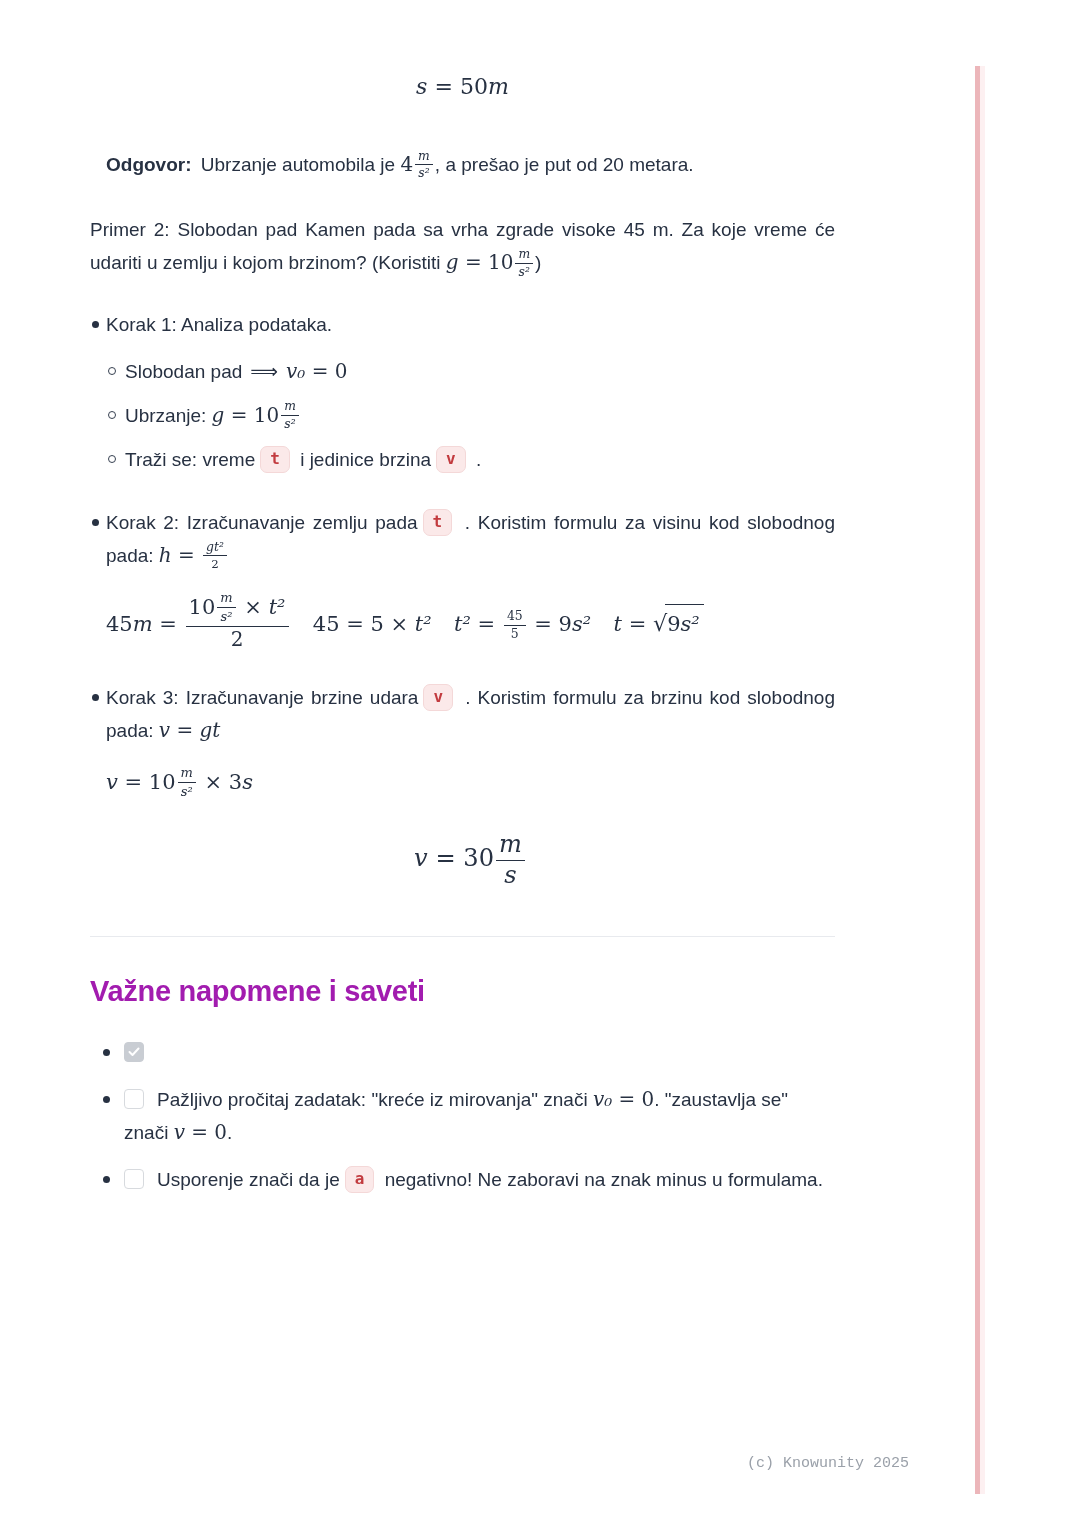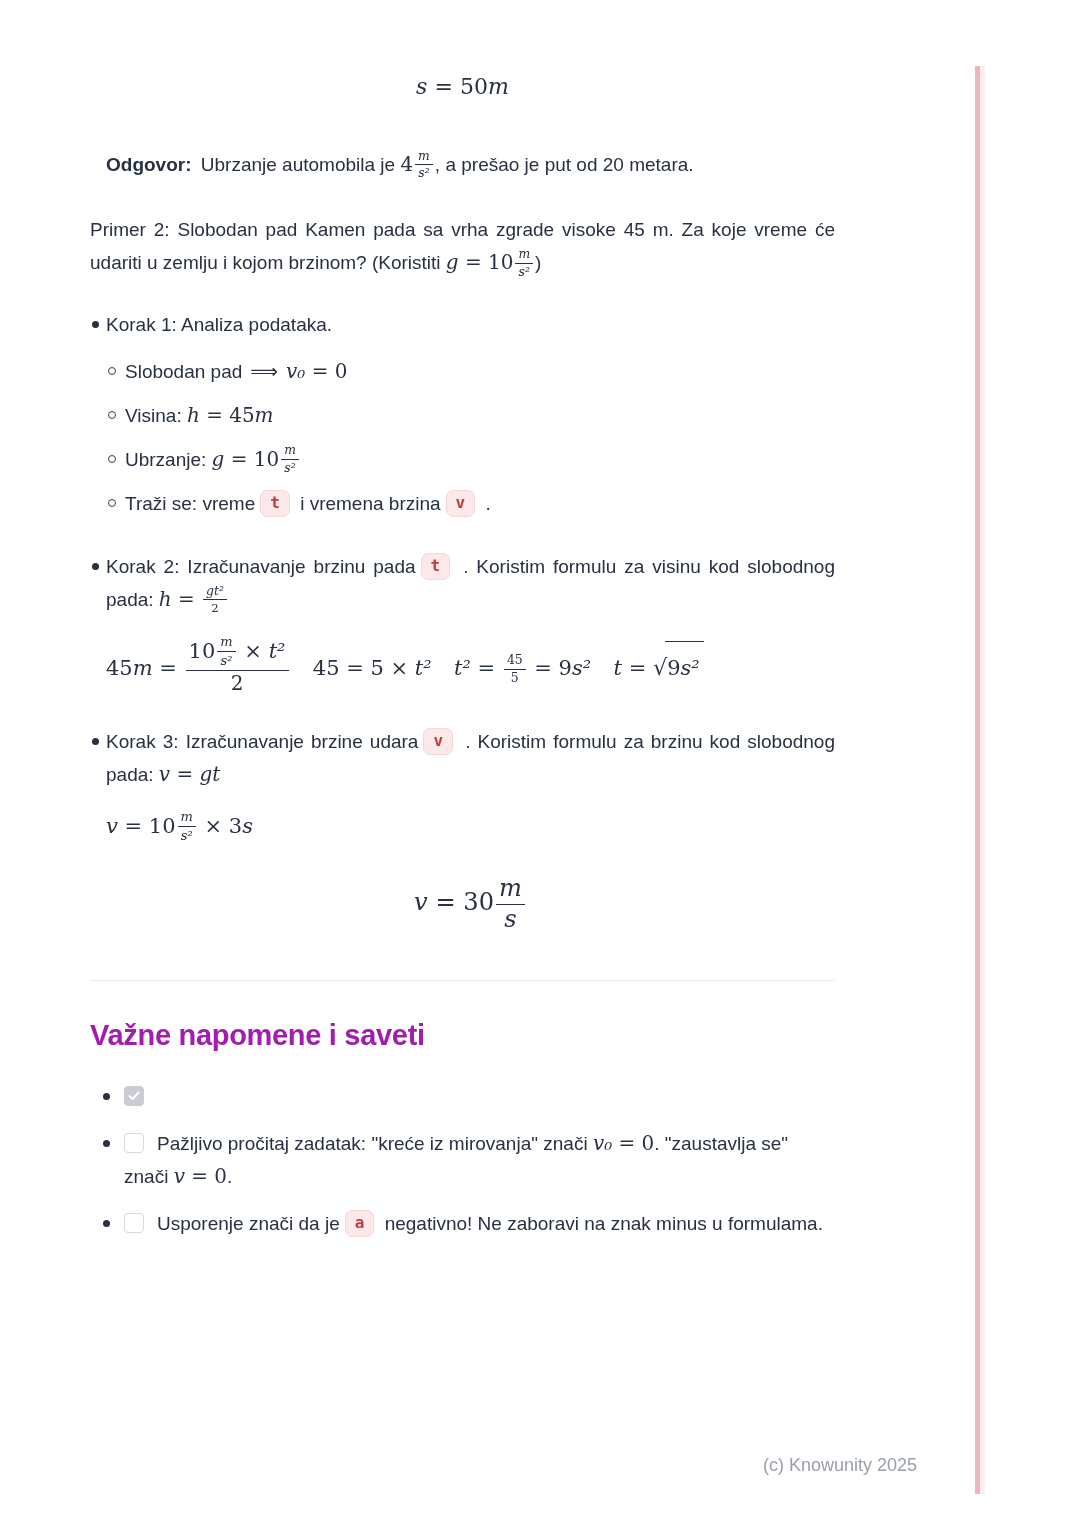--- a/index.html
+++ b/index.html
@@ -39,21 +39,21 @@
   .frac{
     display:inline-block;text-align:center;vertical-align:-0.75em;
     line-height:1.15;font-family:"DejaVu Serif",serif;margin:0 2px;
   }
   .frac.small{font-size:0.62em;vertical-align:-0.55em;line-height:1.2;}
   .frac .num{display:block;border-bottom:1px solid currentColor;padding:0 3px 1px;}
   .frac .den{display:block;padding-top:1px;}
   
   .sqrt{display:inline-block;white-space:nowrap;font-family:"DejaVu Serif",serif;}
   .sqrt .rad{font-size:1.12em;}
-  .sqrt .radicand{border-top:1.5px solid currentColor;padding:14px 4px 0 2px;margin-left:-2px;}
+  .sqrt .radicand{border-top:1.5px solid currentColor;padding:7px 4px 0 2px;margin-left:-2px;}
   
   .chip{
     display:inline-block;
     background:#fbe9e9;border:1px solid #f4d8d8;border-radius:7px;
     padding:4px 9px 5px;margin:0 5px;
     font-family:"DejaVu Sans Mono",monospace;font-weight:700;
     font-size:16px;line-height:1;color:#c23b3f;
     vertical-align:2px;
   }
   
@@ -99,22 +99,22 @@
   }
   .checkbox{
     display:inline-block;width:18px;height:18px;border-radius:4px;
     background:#ffffff;border:1.5px solid #d7dade;
     vertical-align:-3px;margin-right:13px;position:relative;cursor:pointer;
   }
   .checkbox.checked{background:#c9cdd3;border-color:#c9cdd3;}
   .tick{position:absolute;left:3px;top:4px;width:12px;height:10px;display:none;}
   .checked .tick{display:block;}
   .footer{
-    position:absolute;top:1437px;right:68px;
-    font-size:18px;color:#9aa0a9;z-index:3;
+    position:absolute;top:1437px;right:76px;
+    font-size:15px;color:#9aa0a9;z-index:3;font-family:Liberation Mono, monospace;
   }
 </style>
 </head>
 <body>
 
 <div class="page">
 
   <div class="edge-bar"></div>
 
   <div class="content">
@@ -127,28 +127,27 @@
     </p>
 
     <p class="para justify"><span class="run b">Primer 2: Slobodan pad</span><span class="run n"> Kamen pada sa vrha zgrade visoke 45 m. Za koje vreme će udariti u zemlju i kojom brzinom? (Koristiti </span><span class="run mi">g</span><span class="run mr"> = 10</span><span class="frac small"><span class="num"><span class="run mi">m</span></span><span class="den"><span class="run mi">s²</span></span></span><span class="run n">)</span></p>
 
     <ul class="main-list">
 
       <li>
         <div><span class="run b">Korak 1: Analiza podataka.</span></div>
         <ul class="sub-list">
           <li><span class="run n">Slobodan pad</span><span class="run arrow">⟹</span><span class="run mi">v₀</span><span class="run mr"> = 0</span></li>
-          <li><span class="run n">Visina: </span><span class="run mi">h</span><span class="run mr"> = 45</span><span class="run mi">m</span></li>
           <li><span class="run n">Ubrzanje: </span><span class="run mi">g</span><span class="run mr"> = 10</span><span class="frac small"><span class="num"><span class="run mi">m</span></span><span class="den"><span class="run mi">s²</span></span></span></li>
-          <li><span class="run n">Traži se: vreme</span><span class="chip">t</span><span class="run n"> i vremena brzina</span><span class="chip">v</span><span class="run n"> .</span></li>
+          <li><span class="run n">Traži se: vreme</span><span class="chip">t</span><span class="run n"> i jedinice brzina</span><span class="chip">v</span><span class="run n"> .</span></li>
         </ul>
       </li>
 
       <li>
-        <div class="justify"><span class="run b">Korak 2: Izračunavanje brzinu pada</span><span class="chip">t</span><span class="run n"> . Koristim formulu za visinu kod slobodnog pada: </span><span class="run mi">h</span><span class="run mr"> = </span><span class="frac small"><span class="num"><span class="run mi">gt²</span></span><span class="den">2</span></span></div>
+        <div class="justify"><span class="run b">Korak 2: Izračunavanje zemlju pada</span><span class="chip">t</span><span class="run n"> . Koristim formulu za visinu kod slobodnog pada: </span><span class="run mi">h</span><span class="run mr"> = </span><span class="frac small"><span class="num"><span class="run mi">gt²</span></span><span class="den">2</span></span></div>
         <div class="eq-row">
           <span class="eq-group"><span class="run mr">45</span><span class="run mi">m</span><span class="run mr"> = </span><span class="frac"><span class="num"><span class="run mr">10</span><span class="frac small"><span class="num"><span class="run mi">m</span></span><span class="den"><span class="run mi">s²</span></span></span><span class="run mr"> × </span><span class="run mi">t²</span></span><span class="den">2</span></span></span>
           <span class="eq-group"><span class="run mr">45 = 5 × </span><span class="run mi">t²</span></span>
           <span class="eq-group"><span class="run mi">t²</span><span class="run mr"> = </span><span class="frac small"><span class="num">45</span><span class="den">5</span></span><span class="run mr"> = 9</span><span class="run mi">s²</span></span>
           <span class="eq-group"><span class="run mi">t</span><span class="run mr"> = </span><span class="sqrt"><span class="rad">√</span><span class="radicand"><span class="run mr">9</span><span class="run mi">s²</span></span></span></span>
         </div>
       </li>
 
       <li>
         <div class="justify"><span class="run b">Korak 3: Izračunavanje brzine udara</span><span class="chip">v</span><span class="run n"> . Koristim formulu za brzinu kod slobodnog pada: </span><span class="run mi">v</span><span class="run mr"> = </span><span class="run mi">gt</span></div>

